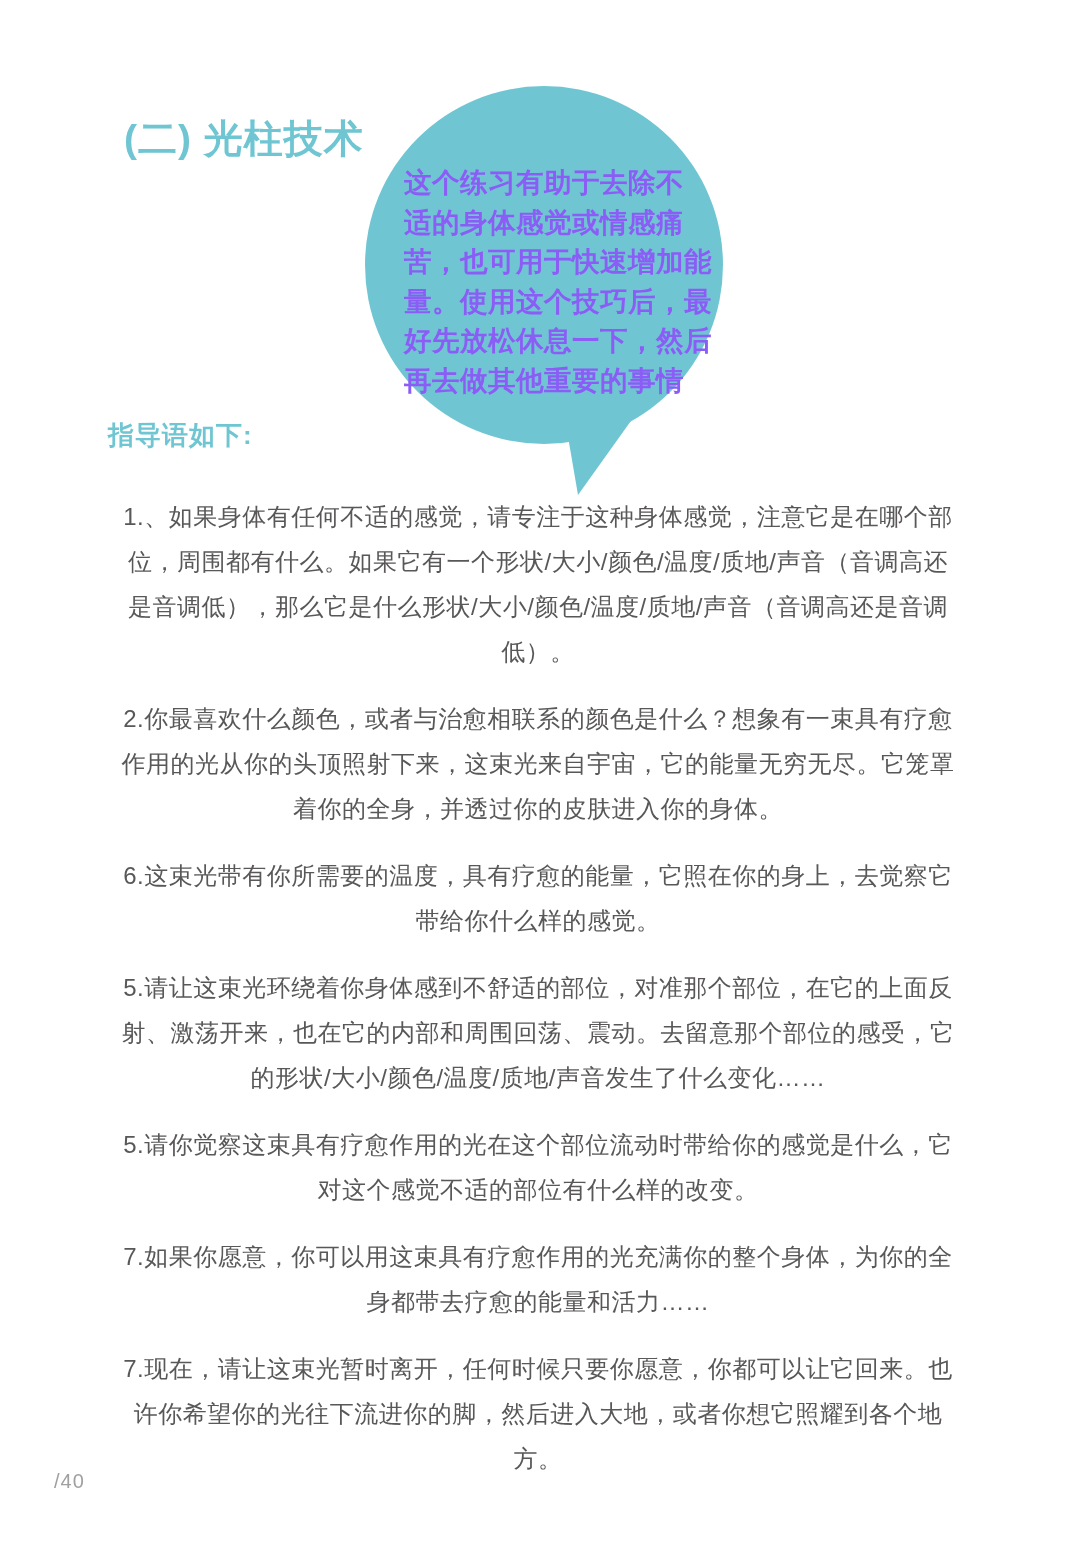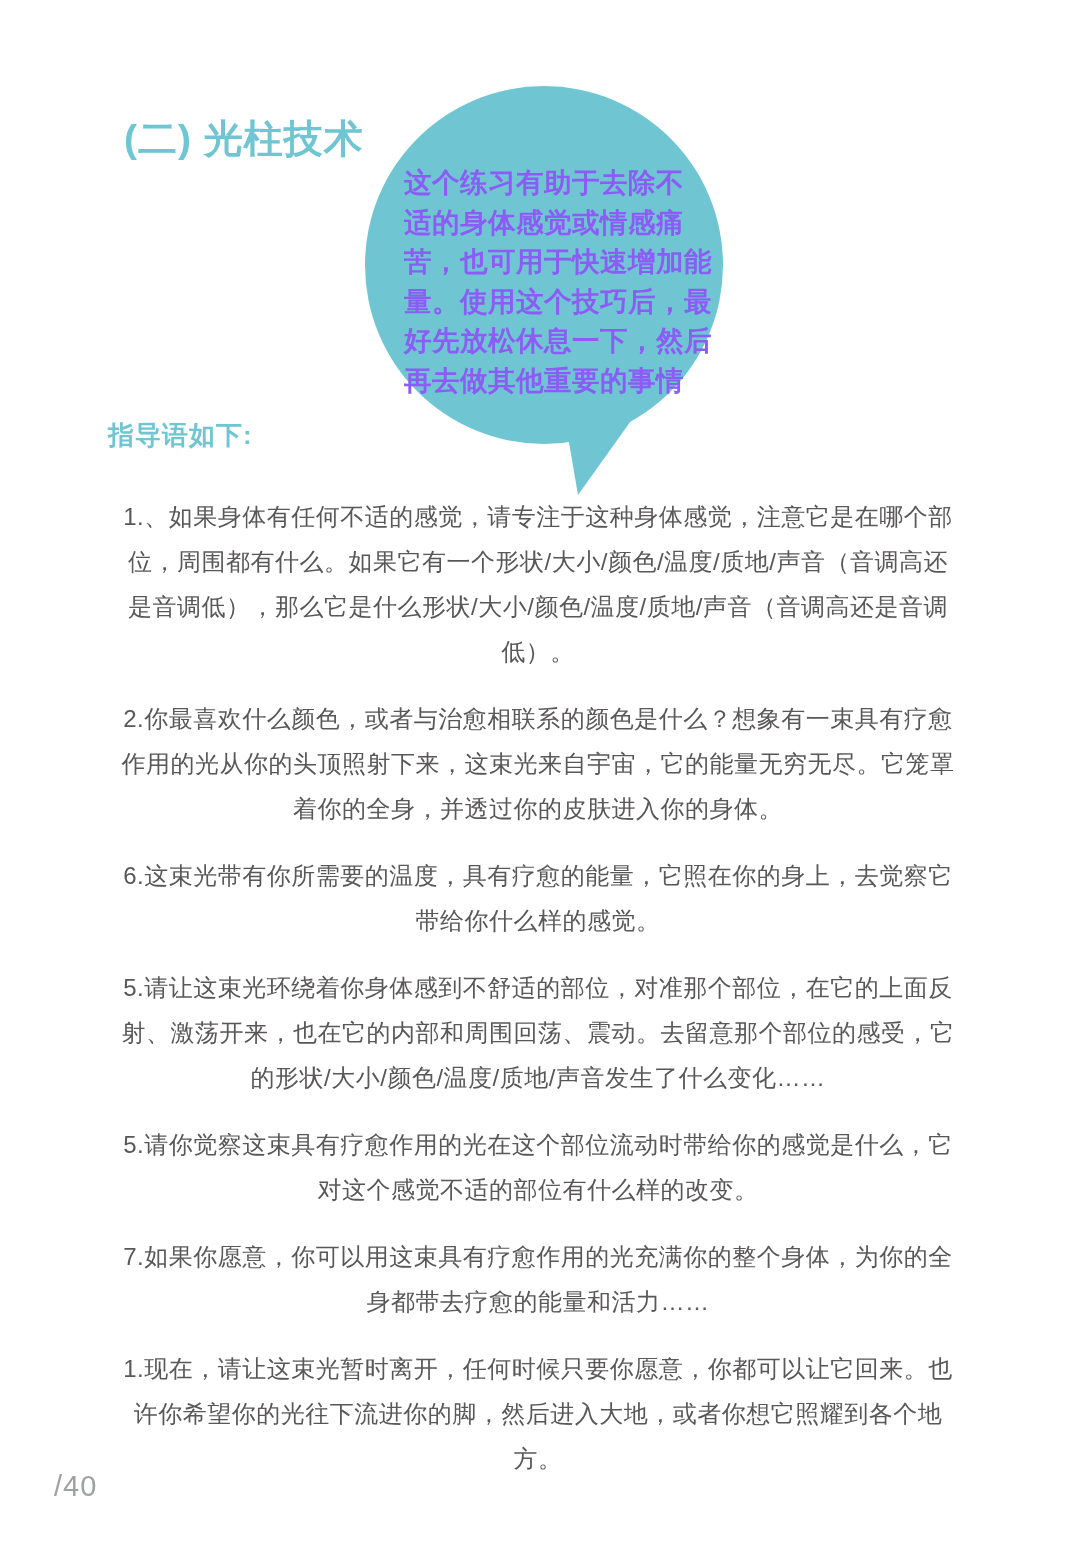--- a/index.html
+++ b/index.html
@@ -69,21 +69,21 @@
     font-size: 24px;
     line-height: 45px;
     letter-spacing: 0.5px;
     color: #595757;
     text-align: center;
   }
   .page-number {
     position: absolute;
     left: 54px;
     top: 1470px;
-    font-size: 29px;
+    font-size: 20px;
     letter-spacing: 1px;
     color: #9fa0a0;
   }
 </style>
 </head>
 <body>
 
 <div class="page">
 
   <h1 class="section-title">(二) 光柱技术</h1>
@@ -103,18 +103,18 @@
 
   <h2 class="subheading">指导语如下:</h2>
 
   <div class="instruction-list">
       <p>1.、如果身体有任何不适的感觉，请专注于这种身体感觉，注意它是在哪个部位，周围都有什么。如果它有一个形状/大小/颜色/温度/质地/声音（音调高还是音调低），那么它是什么形状/大小/颜色/温度/质地/声音（音调高还是音调低）。</p>
       <p>2.你最喜欢什么颜色，或者与治愈相联系的颜色是什么？想象有一束具有疗愈作用的光从你的头顶照射下来，这束光来自宇宙，它的能量无穷无尽。它笼罩着你的全身，并透过你的皮肤进入你的身体。</p>
       <p>6.这束光带有你所需要的温度，具有疗愈的能量，它照在你的身上，去觉察它带给你什么样的感觉。</p>
       <p>5.请让这束光环绕着你身体感到不舒适的部位，对准那个部位，在它的上面反射、激荡开来，也在它的内部和周围回荡、震动。去留意那个部位的感受，它的形状/大小/颜色/温度/质地/声音发生了什么变化……</p>
       <p>5.请你觉察这束具有疗愈作用的光在这个部位流动时带给你的感觉是什么，它对这个感觉不适的部位有什么样的改变。</p>
       <p>7.如果你愿意，你可以用这束具有疗愈作用的光充满你的整个身体，为你的全身都带去疗愈的能量和活力……</p>
-      <p>1.现在，请让这束光暂时离开，任何时候只要你愿意，你都可以让它回来。也许你希望你的光往下流进你的脚，然后进入大地，或者你想它照耀到各个地方。</p>
+      <p>7.现在，请让这束光暂时离开，任何时候只要你愿意，你都可以让它回来。也许你希望你的光往下流进你的脚，然后进入大地，或者你想它照耀到各个地方。</p>
     </div>
 
   <div class="page-number">/40</div>
 
 </div>
 
 </body></html>

